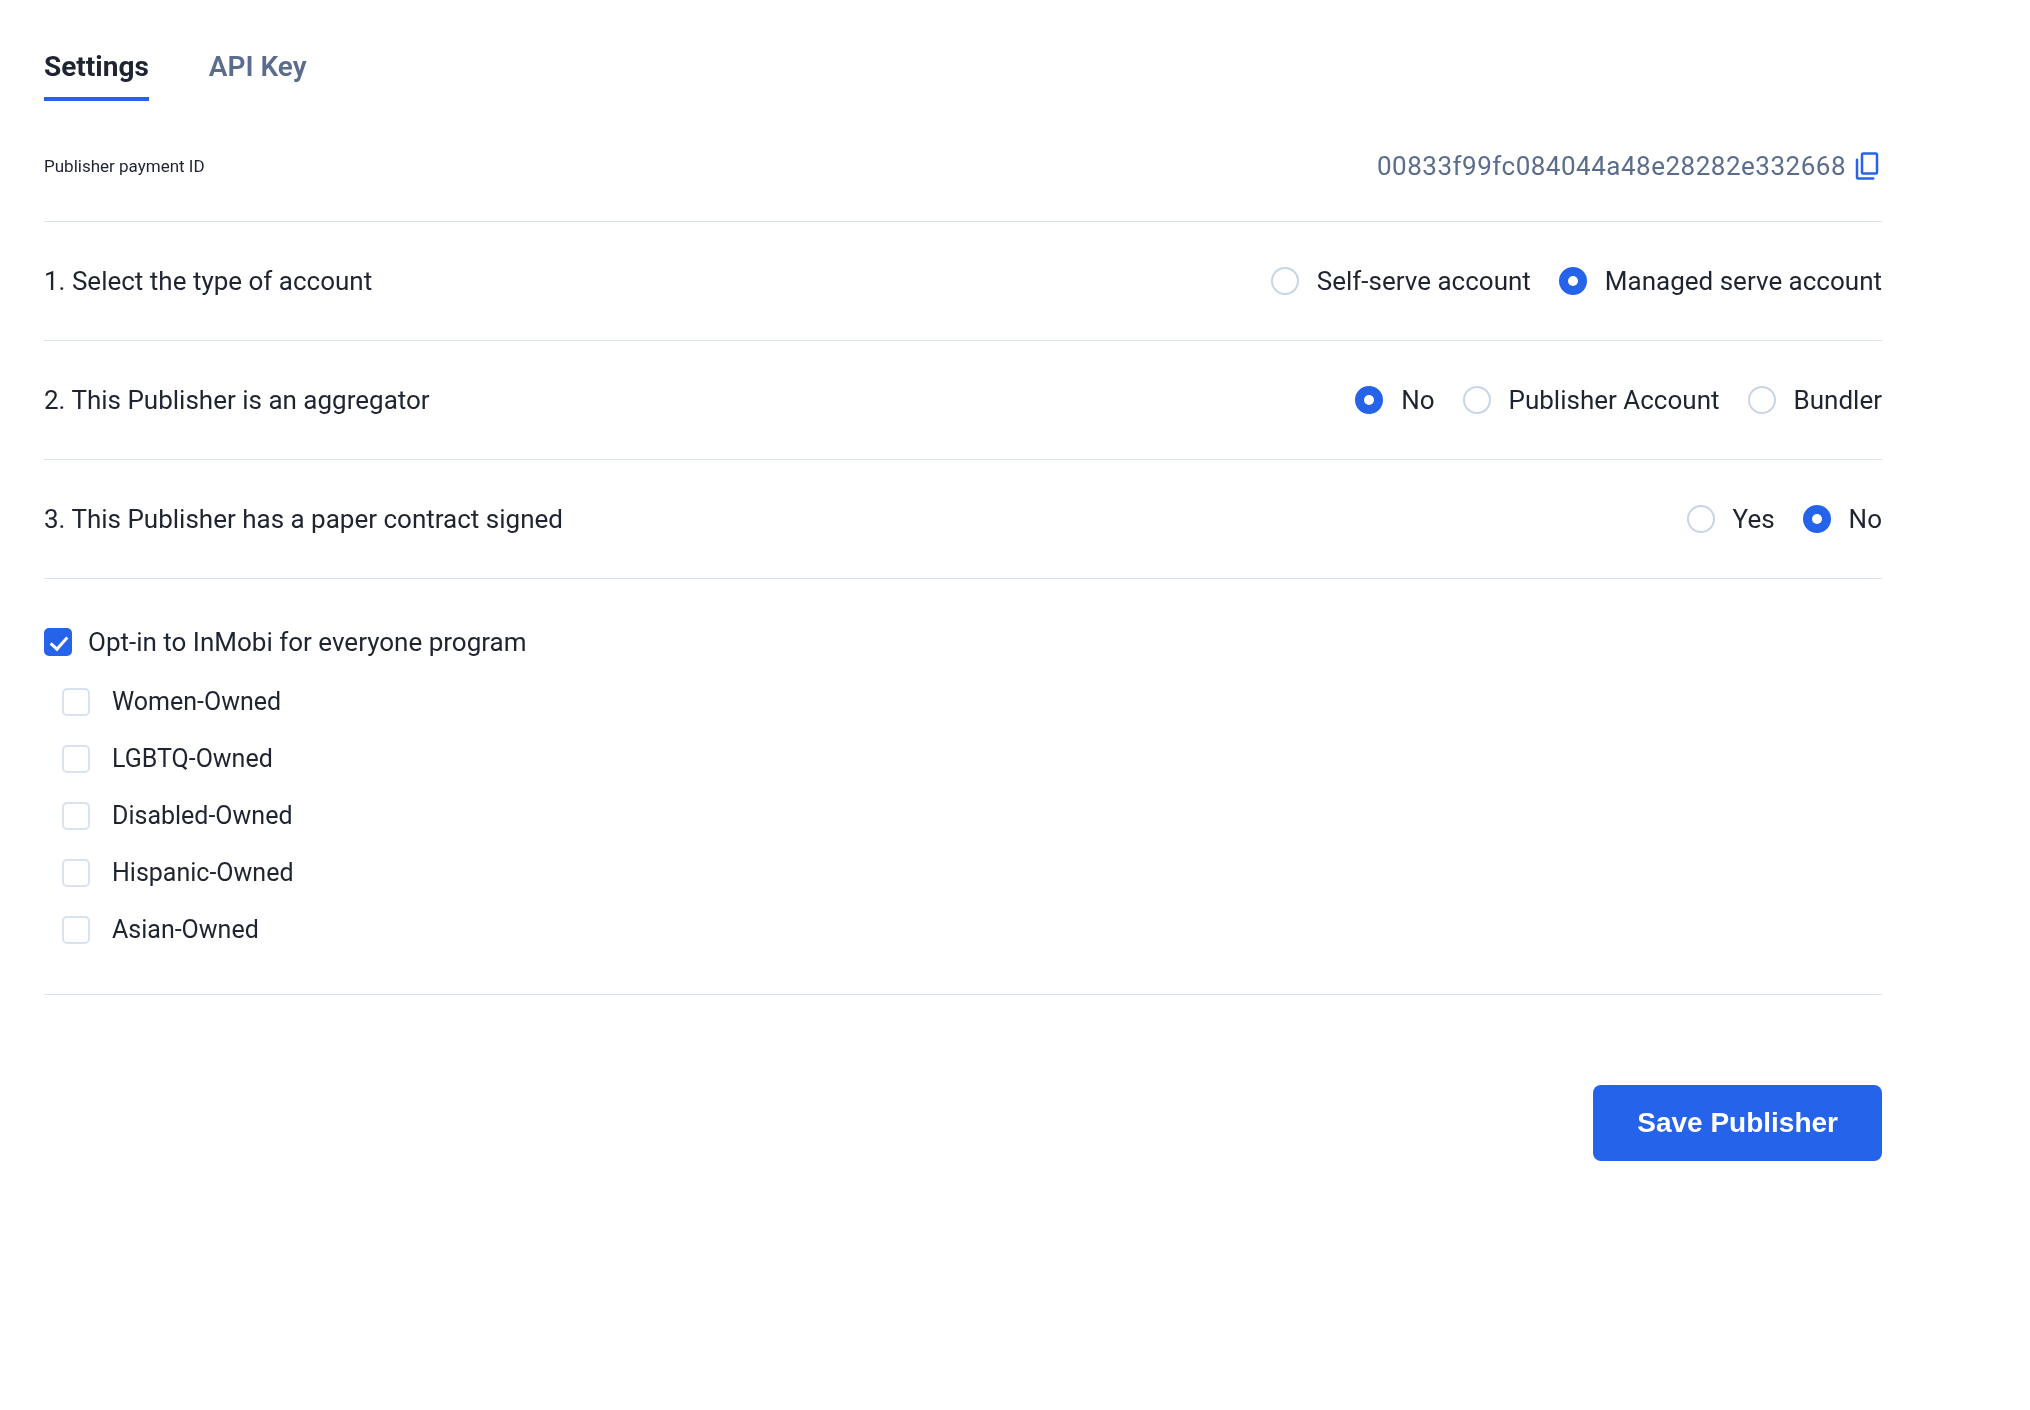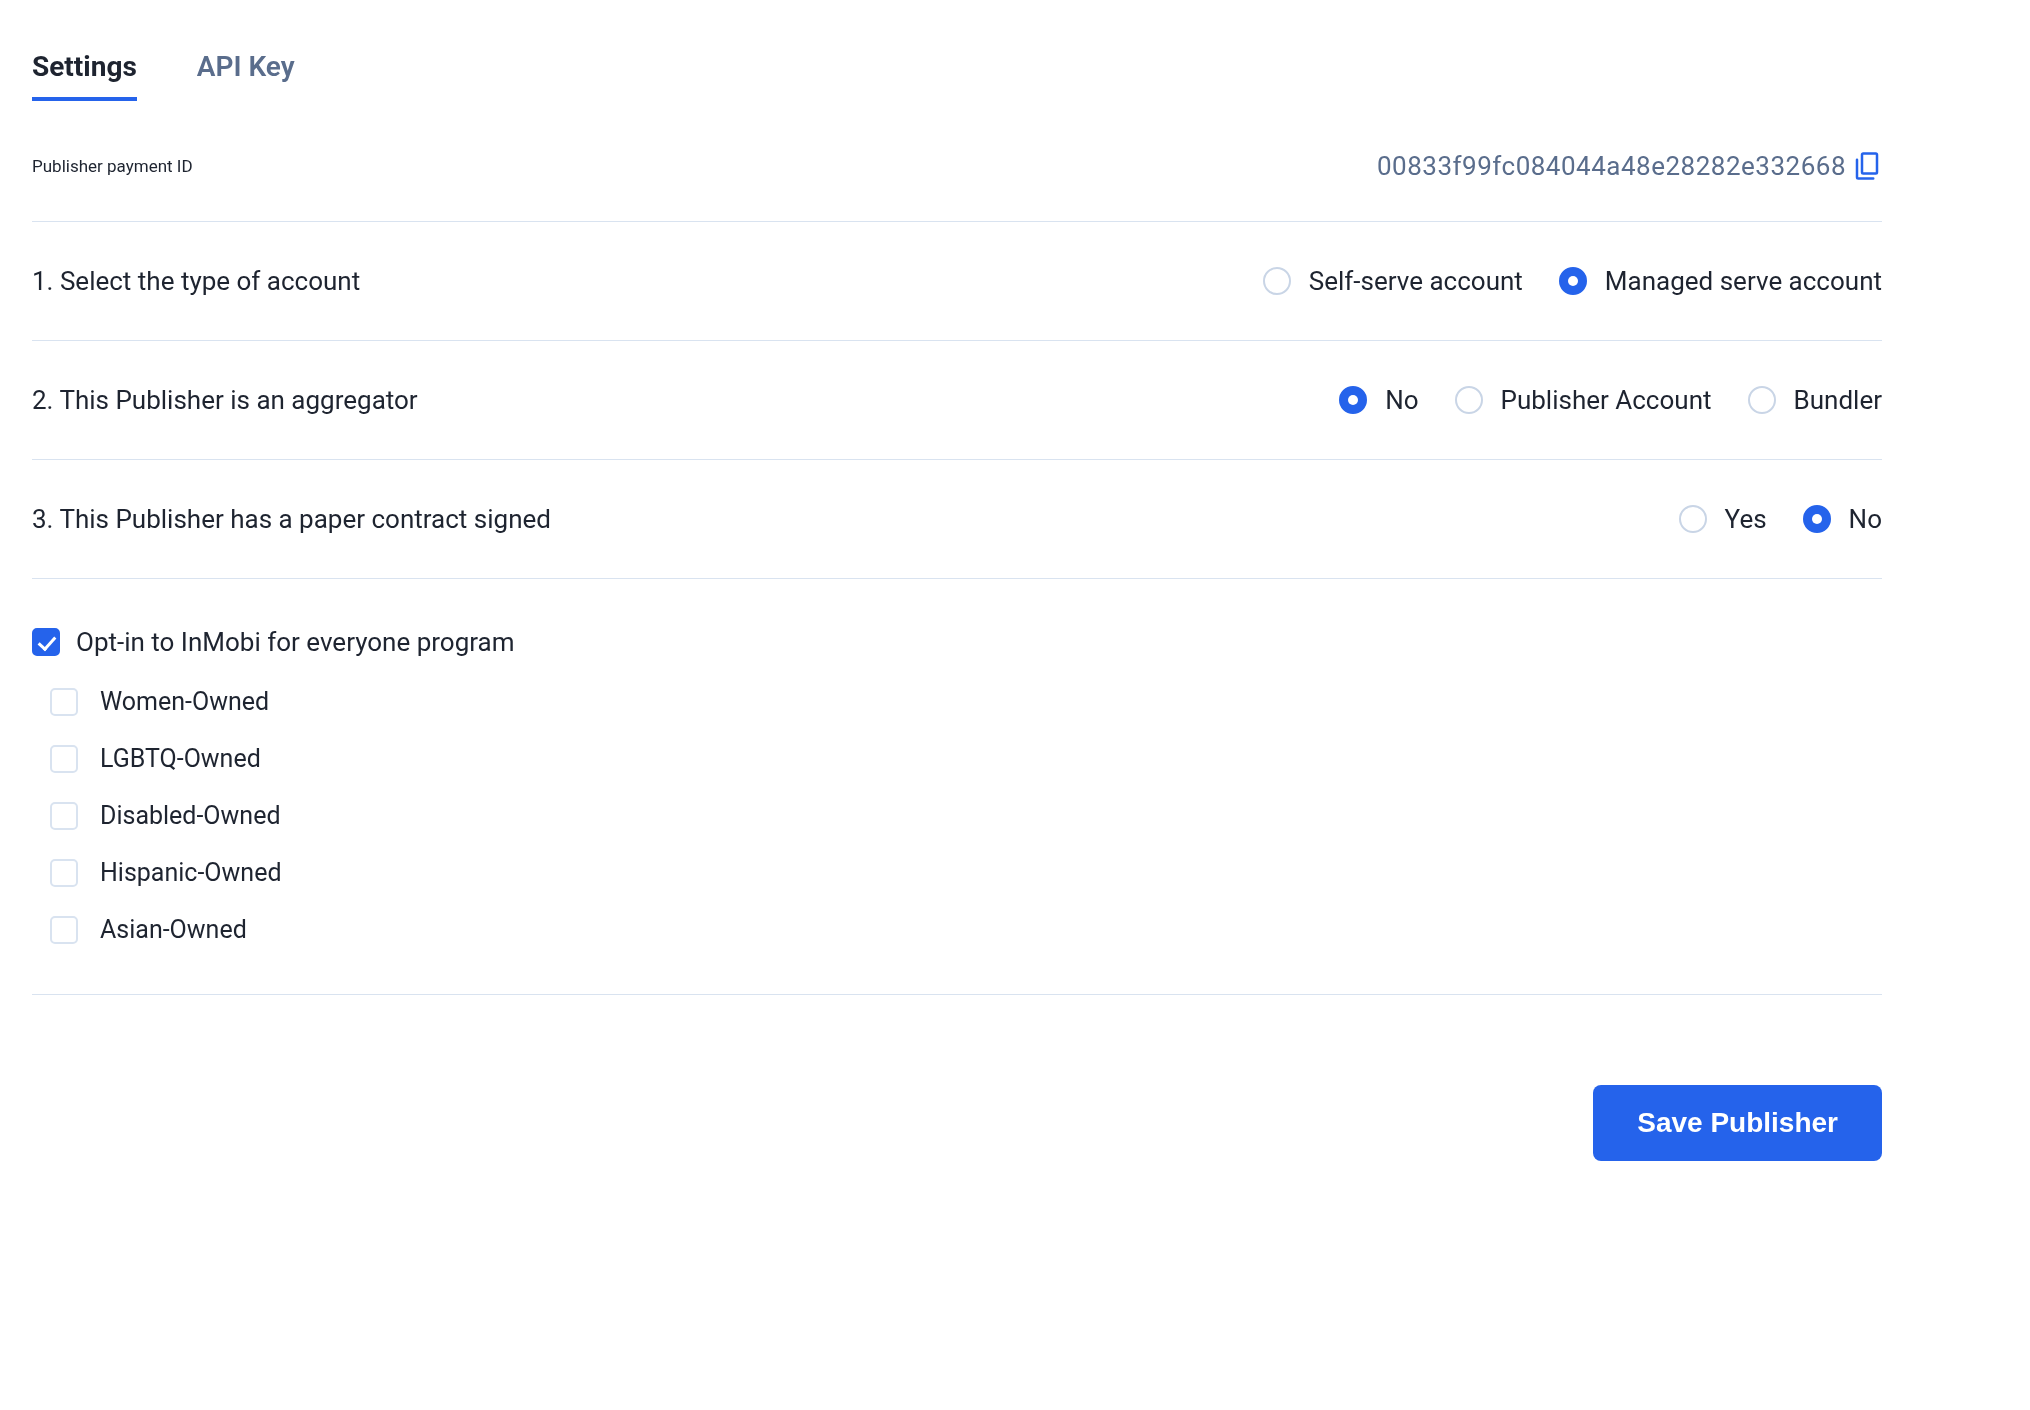--- a/index.html
+++ b/index.html
@@ -13,21 +13,21 @@
   * { box-sizing: border-box; }
   html, body {
     margin: 0; padding: 0;
     background: #ffffff;
     font-family: -apple-system, BlinkMacSystemFont, "Segoe UI", Roboto, "Helvetica Neue", Arial, sans-serif;
     color: var(--text-dark);
   }
   .page {
     width: 1942px;
     min-height: 1410px;
-    padding: 50px 60px 60px 32px;
+    padding: 50px 60px 60px 44px;
     position: relative;
   }
 
   
   .tabs {
     display: flex;
     gap: 60px;
     align-items: flex-end;
     margin-bottom: 40px;
   }
@@ -84,21 +84,21 @@
     padding: 44px 0;
     border-bottom: 1px solid var(--border-light);
   }
   .q-label {
     font-size: 26px;
     color: var(--text-dark);
   }
   .q-options {
     display: flex;
     align-items: center;
-    gap: 36px;
+    gap: 28px;
   }
   .radio-group {
     display: flex;
     align-items: center;
     gap: 18px;
     cursor: pointer;
   }
   .radio {
     width: 28px; height: 28px;
     border-radius: 50%;

